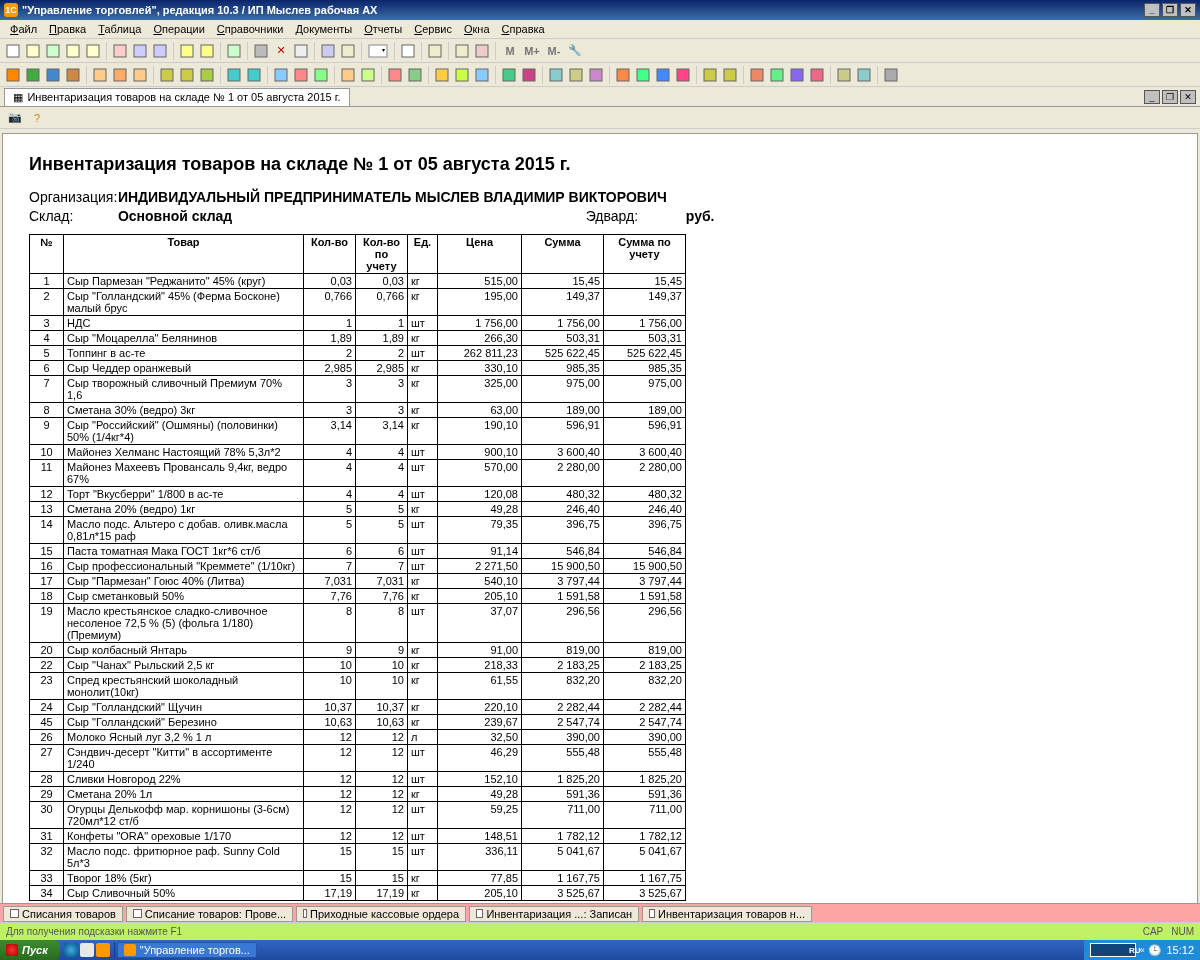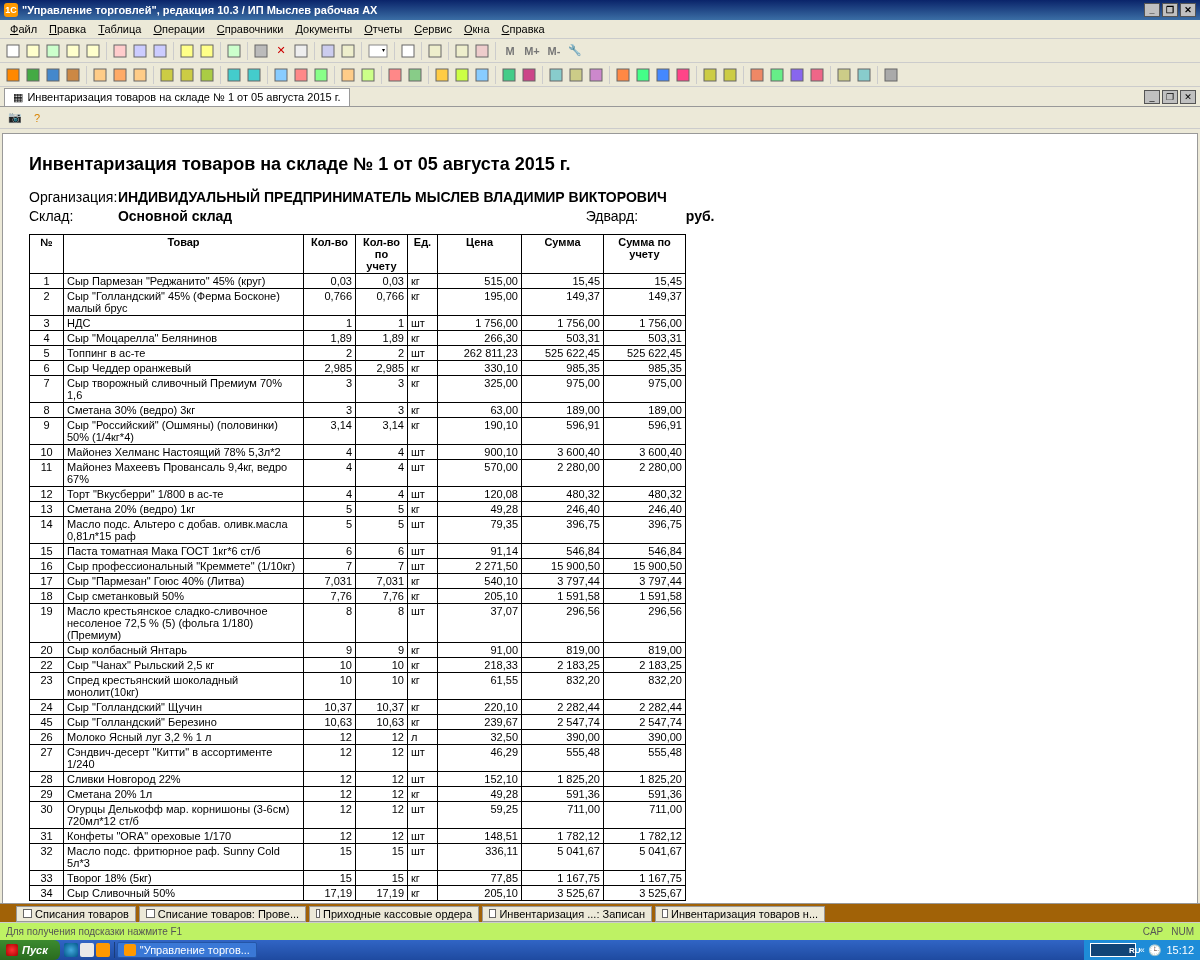--- a/index.html
+++ b/index.html
@@ -26,21 +26,21 @@
   .meta { font-size: 14px; margin-bottom:3px;}
   .meta .lbl { display:inline-block; width:85px;}
   .meta .val { font-weight:bold;}
   .meta .valr { display:inline-block; width:200px;}
   table.inv { border-collapse: collapse; margin-top: 10px; font-size: 11px; }
   table.inv th, table.inv td { border: 1px solid #000; padding: 1px 3px; vertical-align: top; }
   table.inv th { font-weight: bold; text-align: center; background:#fff; height:32px;}
   table.inv td.num { text-align: center; }
   table.inv td.r { text-align: right; }
   .c0{width:34px;} .c1{width:240px;} .c2{width:52px;} .c3{width:52px;} .c4{width:30px;} .c5{width:84px;} .c6{width:82px;} .c7{width:82px;}
-  .bottomtabs { position:absolute; bottom:37px; left:0; right:0; height:20px; background:#a16207; border-top:1px solid #999; display:flex; align-items:center; padding:0 16px; gap:3px;}
+  .bottomtabs { position:absolute; bottom:37px; left:0; right:0; height:20px; background:#fca5a5; border-top:1px solid #999; display:flex; align-items:center; padding:0 3px; gap:3px;}
   .btab { background:#ece9d8;border:1px solid #999; padding:1px 6px; font-size:11px; display:flex;align-items:center;gap:3px; cursor:pointer; max-width:170px; overflow:hidden;white-space:nowrap;}
   .btab .sq{width:9px;height:9px;border:1px solid #666;background:#fff;}
   .statusbar { position:absolute; bottom:20px; left:0; right:0; height:18px; background:#bef264; border-top:1px solid #ccc; padding:0 6px; display:flex;align-items:center;font-size:10px;color:#555;}
   .statusbar .sp{flex:1;}
   .taskbar { position:absolute; bottom:0; left:0; right:0; height:20px; background: linear-gradient(#3165c5,#1e4aa0); display:flex; align-items:center; font-size:11px; color:#fff;}
   .start { background: linear-gradient(#3c8b2f,#2a6b1f); height:100%; padding:0 12px 0 6px; display:flex;align-items:center;gap:4px;font-weight:bold;font-style:italic;border-radius:0 6px 6px 0; cursor:pointer;}
   .start .orb{width:12px;height:12px;background:radial-gradient(#f33,#a00);border-radius:2px;}
   .task { background:#3a78d6; border:1px solid #2456a8; padding:1px 6px; margin-left:2px; display:flex;align-items:center;gap:4px;height:16px;border-radius:2px; cursor:pointer;}
   .task .ic{width:12px;height:12px;background:#f90;border-radius:2px;}
   .tray { margin-left:auto; background:#1e8cd8; height:100%; padding:0 6px; display:flex;align-items:center;gap:4px;}

